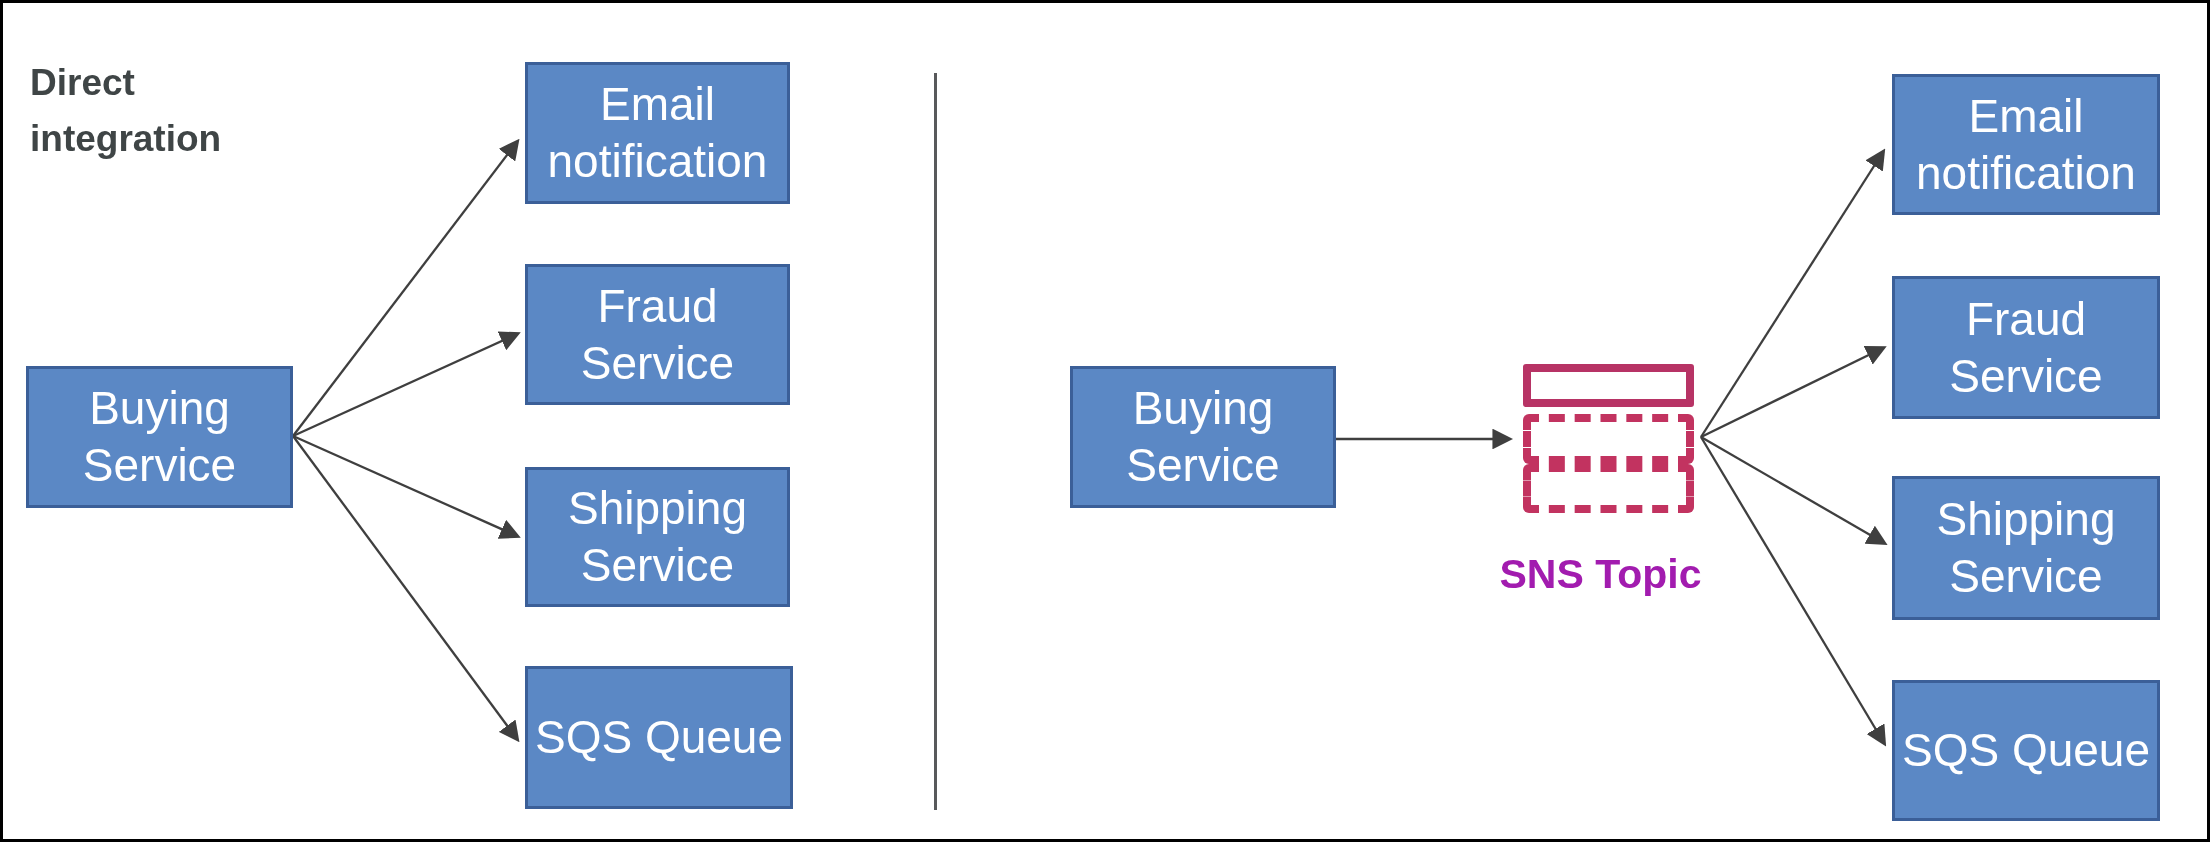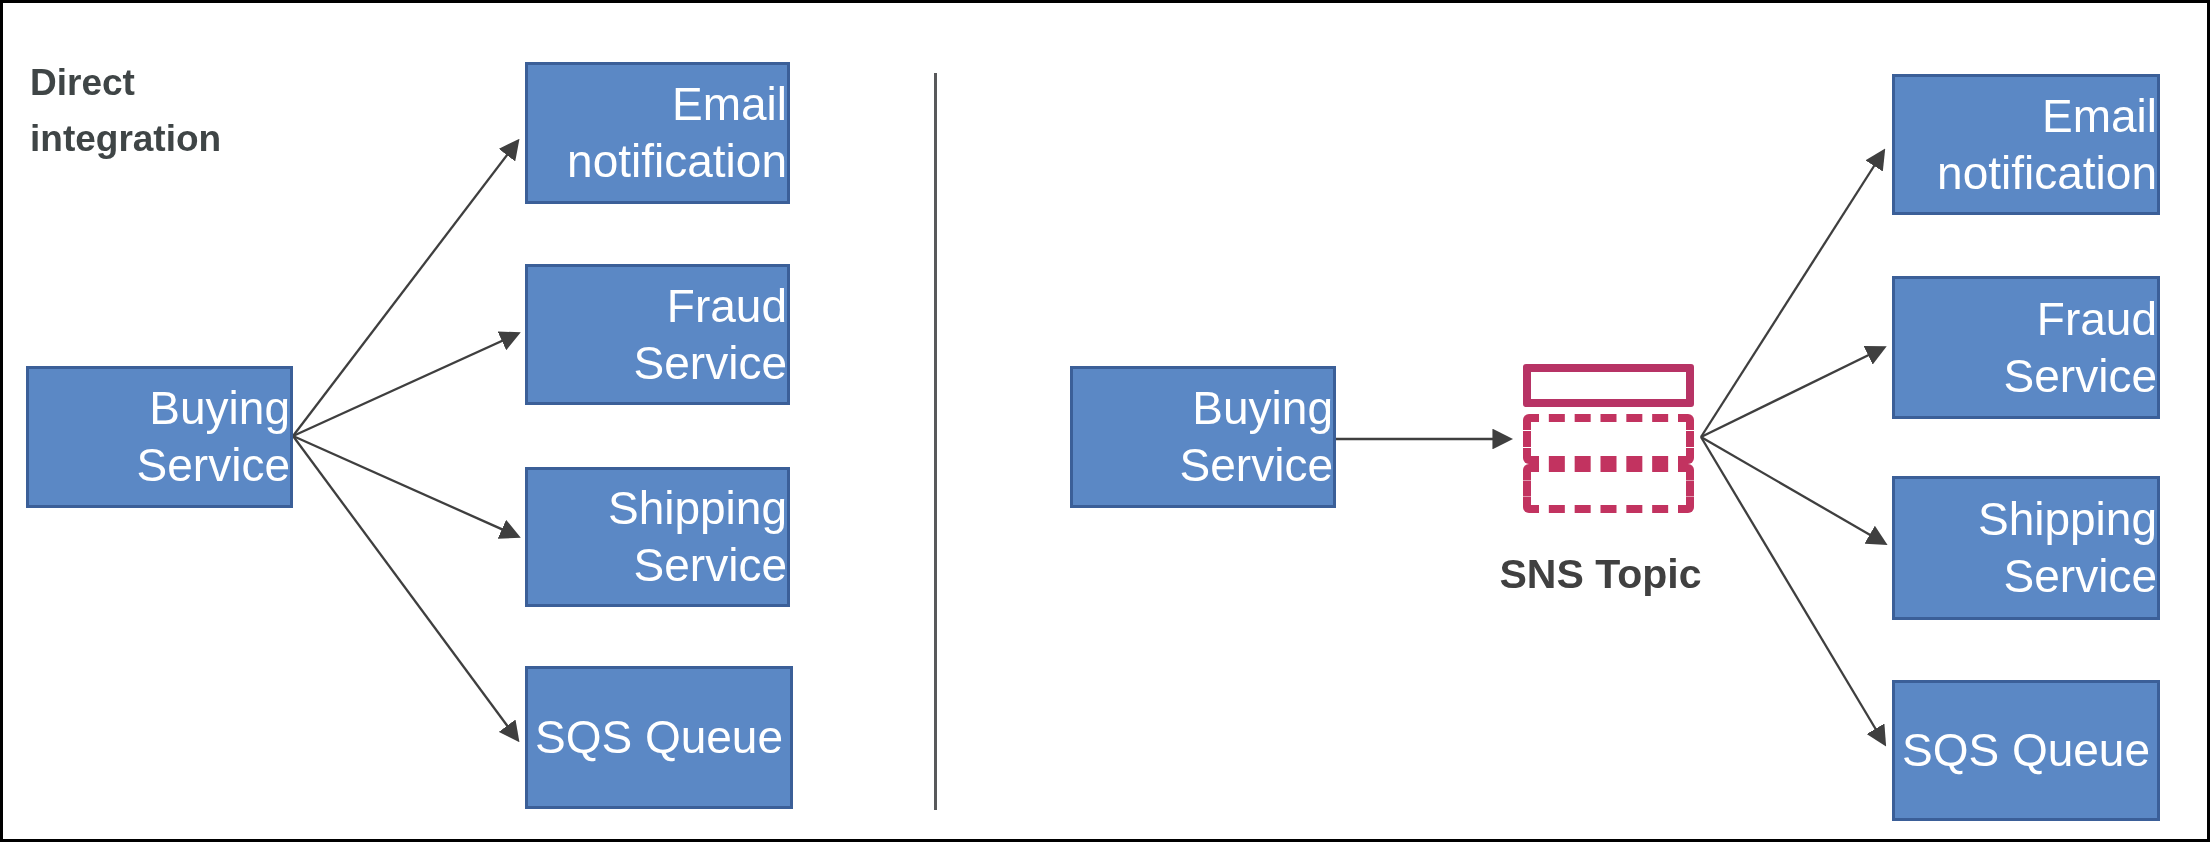--- a/index.html
+++ b/index.html
@@ -26,21 +26,21 @@
     letter-spacing: 0px;
   }
   .box {
     position: absolute;
     background: #5b88c5;
     border: 3px solid #3b5f98;
     box-sizing: border-box;
     display: flex;
     align-items: center;
     justify-content: center;
-    text-align: right;
+    text-align: center;
     color: #ffffff;
     font-size: 46px;
     line-height: 57px;
   }
   .divider {
     position: absolute;
     left: 931px;
     top: 70px;
     width: 3px;
     height: 737px;
@@ -75,21 +75,21 @@
     border-radius: 6px;
   }
   .sns-label {
     position: absolute;
     left: 1475px;
     top: 548px;
     width: 245px;
     text-align: center;
     font-size: 41px;
     font-weight: bold;
-    color: #404040;
+    color: #a21caf;
   }
 </style>
 </head>
 <body>
 
 <div class="canvas">
 
   <svg class="arrow-layer" width="2210" height="842" viewBox="0 0 2210 842" xmlns="http://www.w3.org/2000/svg">
     <defs>
       <marker id="ah" viewBox="0 0 10 10" refX="8" refY="5" markerWidth="9" markerHeight="9" orient="auto-start-reverse">

